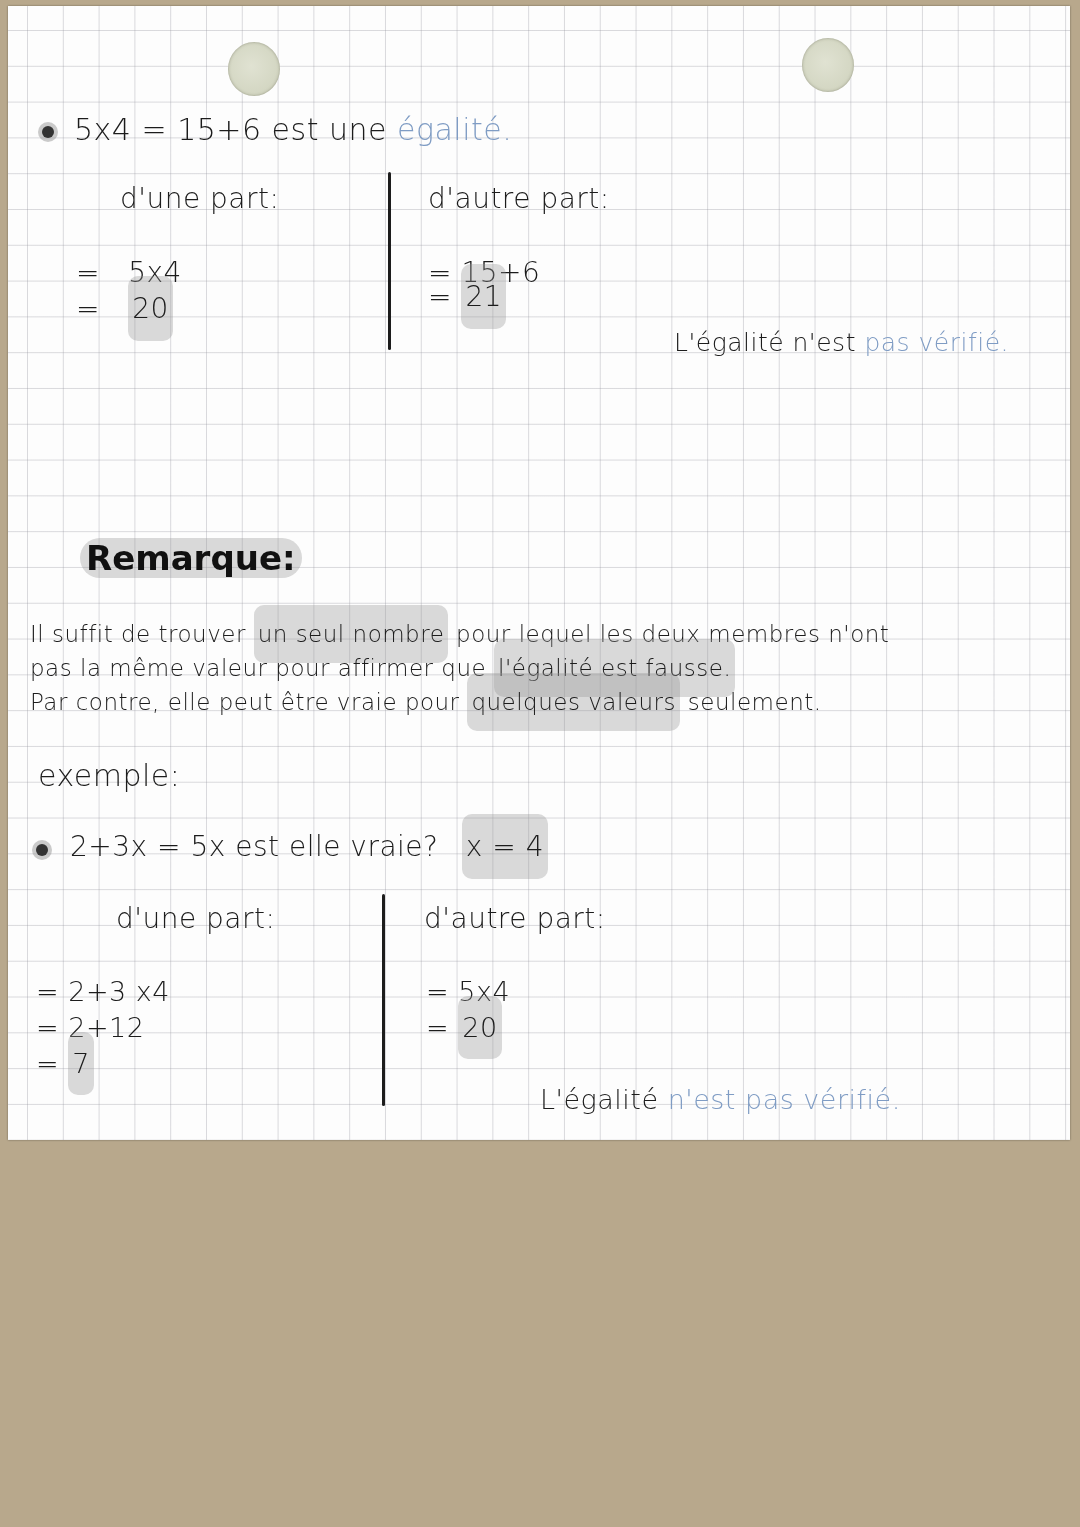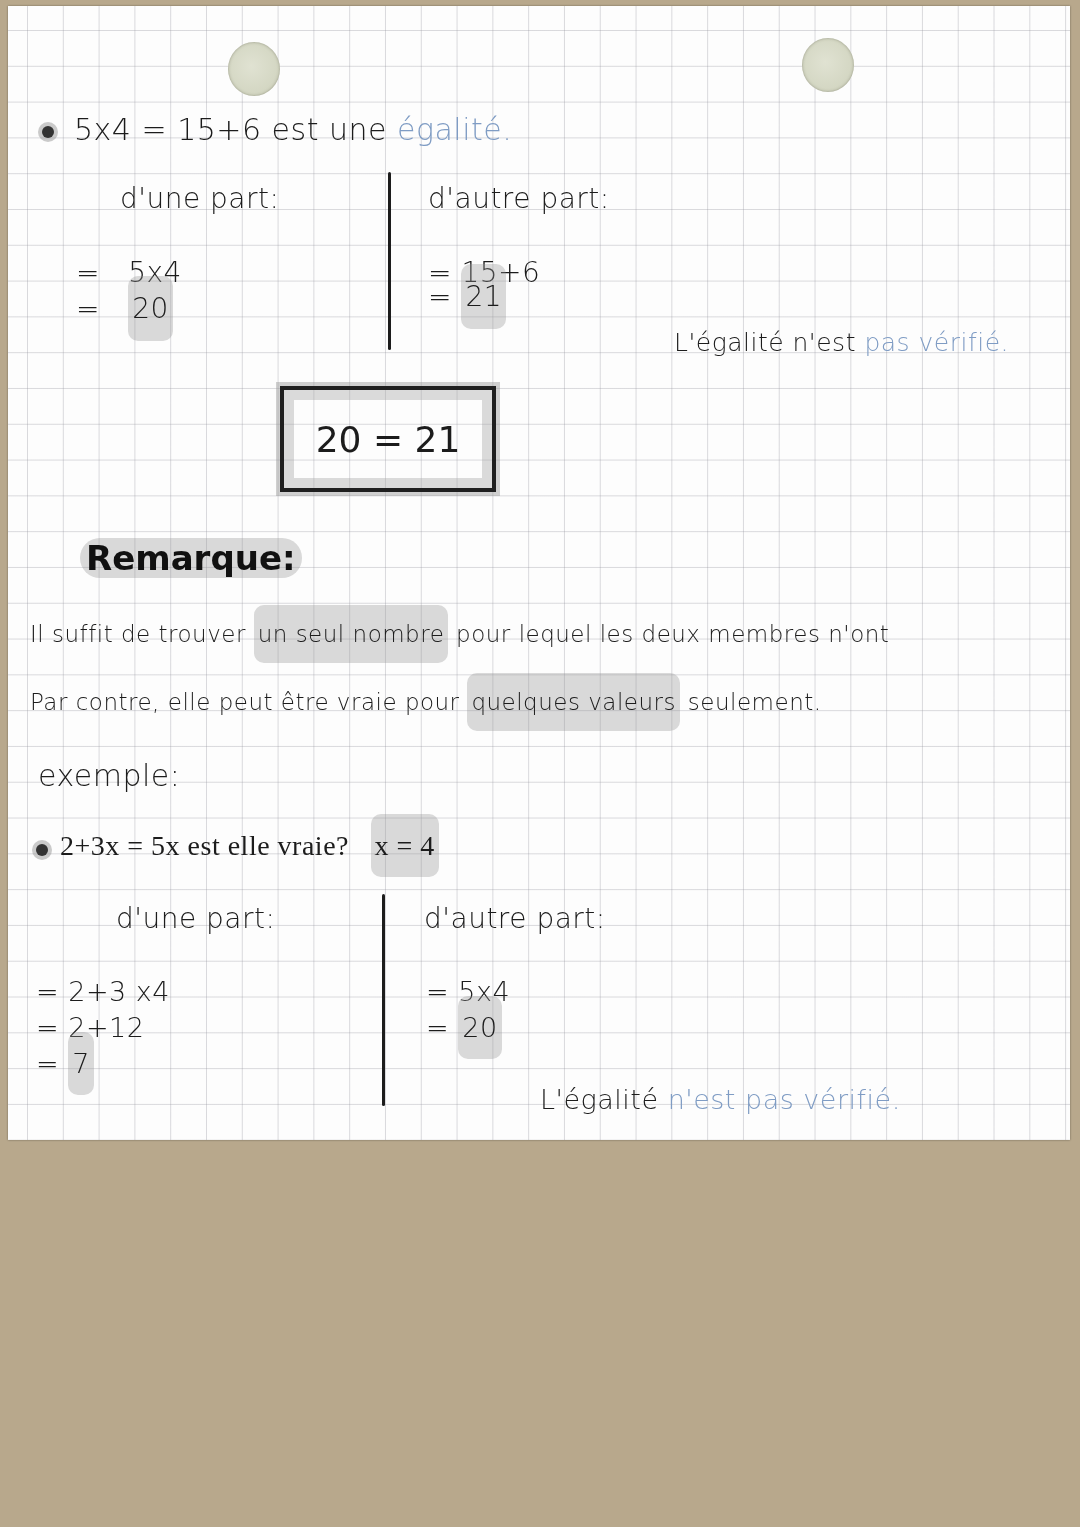--- a/index.html
+++ b/index.html
@@ -82,37 +82,37 @@
   </div>
   <div class="hw" style="left:420px; top:274px; font-size:28px;">
     <span>=</span> <span class="hl">21</span>
   </div>
 
   <div class="hw" style="left:666px; top:322px; font-size:25px;">
     <span>L'égalité n'est</span>
     <span class="blue">pas vérifié.</span>
   </div>
 
-  <div class="result-box" style="left:272px; top:380px; width:208px; height:98px;">
-    <span>20 = 21</span>
-  </div>
 
   <div class="heading" style="left:72px; top:532px;">Remarque:</div>
 
   <div class="hw para" style="left:22px; top:612px;">
     <span>Il suffit de trouver </span><span class="hl">un seul nombre</span><span> pour lequel les deux membres n'ont</span>
+  </div>
+  <div class="hw para" style="left:22px; top:646px;">
+    <span>pas la même valeur pour affirmer que </span><span class="hl">l'égalité est fausse.</span><span></span>
   </div>
   <div class="hw para" style="left:22px; top:680px;">
     <span>Par contre, elle peut être vraie pour </span><span class="hl">quelques valeurs</span><span> seulement.</span>
   </div>
 
   <div class="hw" style="left:30px; top:752px; font-size:30px;">exemple:</div>
 
   <div class="bullet" style="left:28px; top:838px;"></div>
-  <div class="hw" style="left:52px; top:824px; font-size:28px;font-family:Liberation Serif, serif;">
+  <div class="hw" style="left:62px; top:824px; font-size:28px;">
     <span>2+3x = 5x est elle vraie?</span>
     <span class="hl" style="margin-left:14px;">x = 4</span>
   </div>
 
   <div class="hw" style="left:108px; top:896px; font-size:28px;">d'une part:</div>
   <div class="hw" style="left:416px; top:896px; font-size:28px;">d'autre part:</div>
 
   <div class="vline" style="left:374px; top:888px; height:212px;"></div>
 
   <div class="hw" style="left:28px; top:970px; font-size:27px;">

